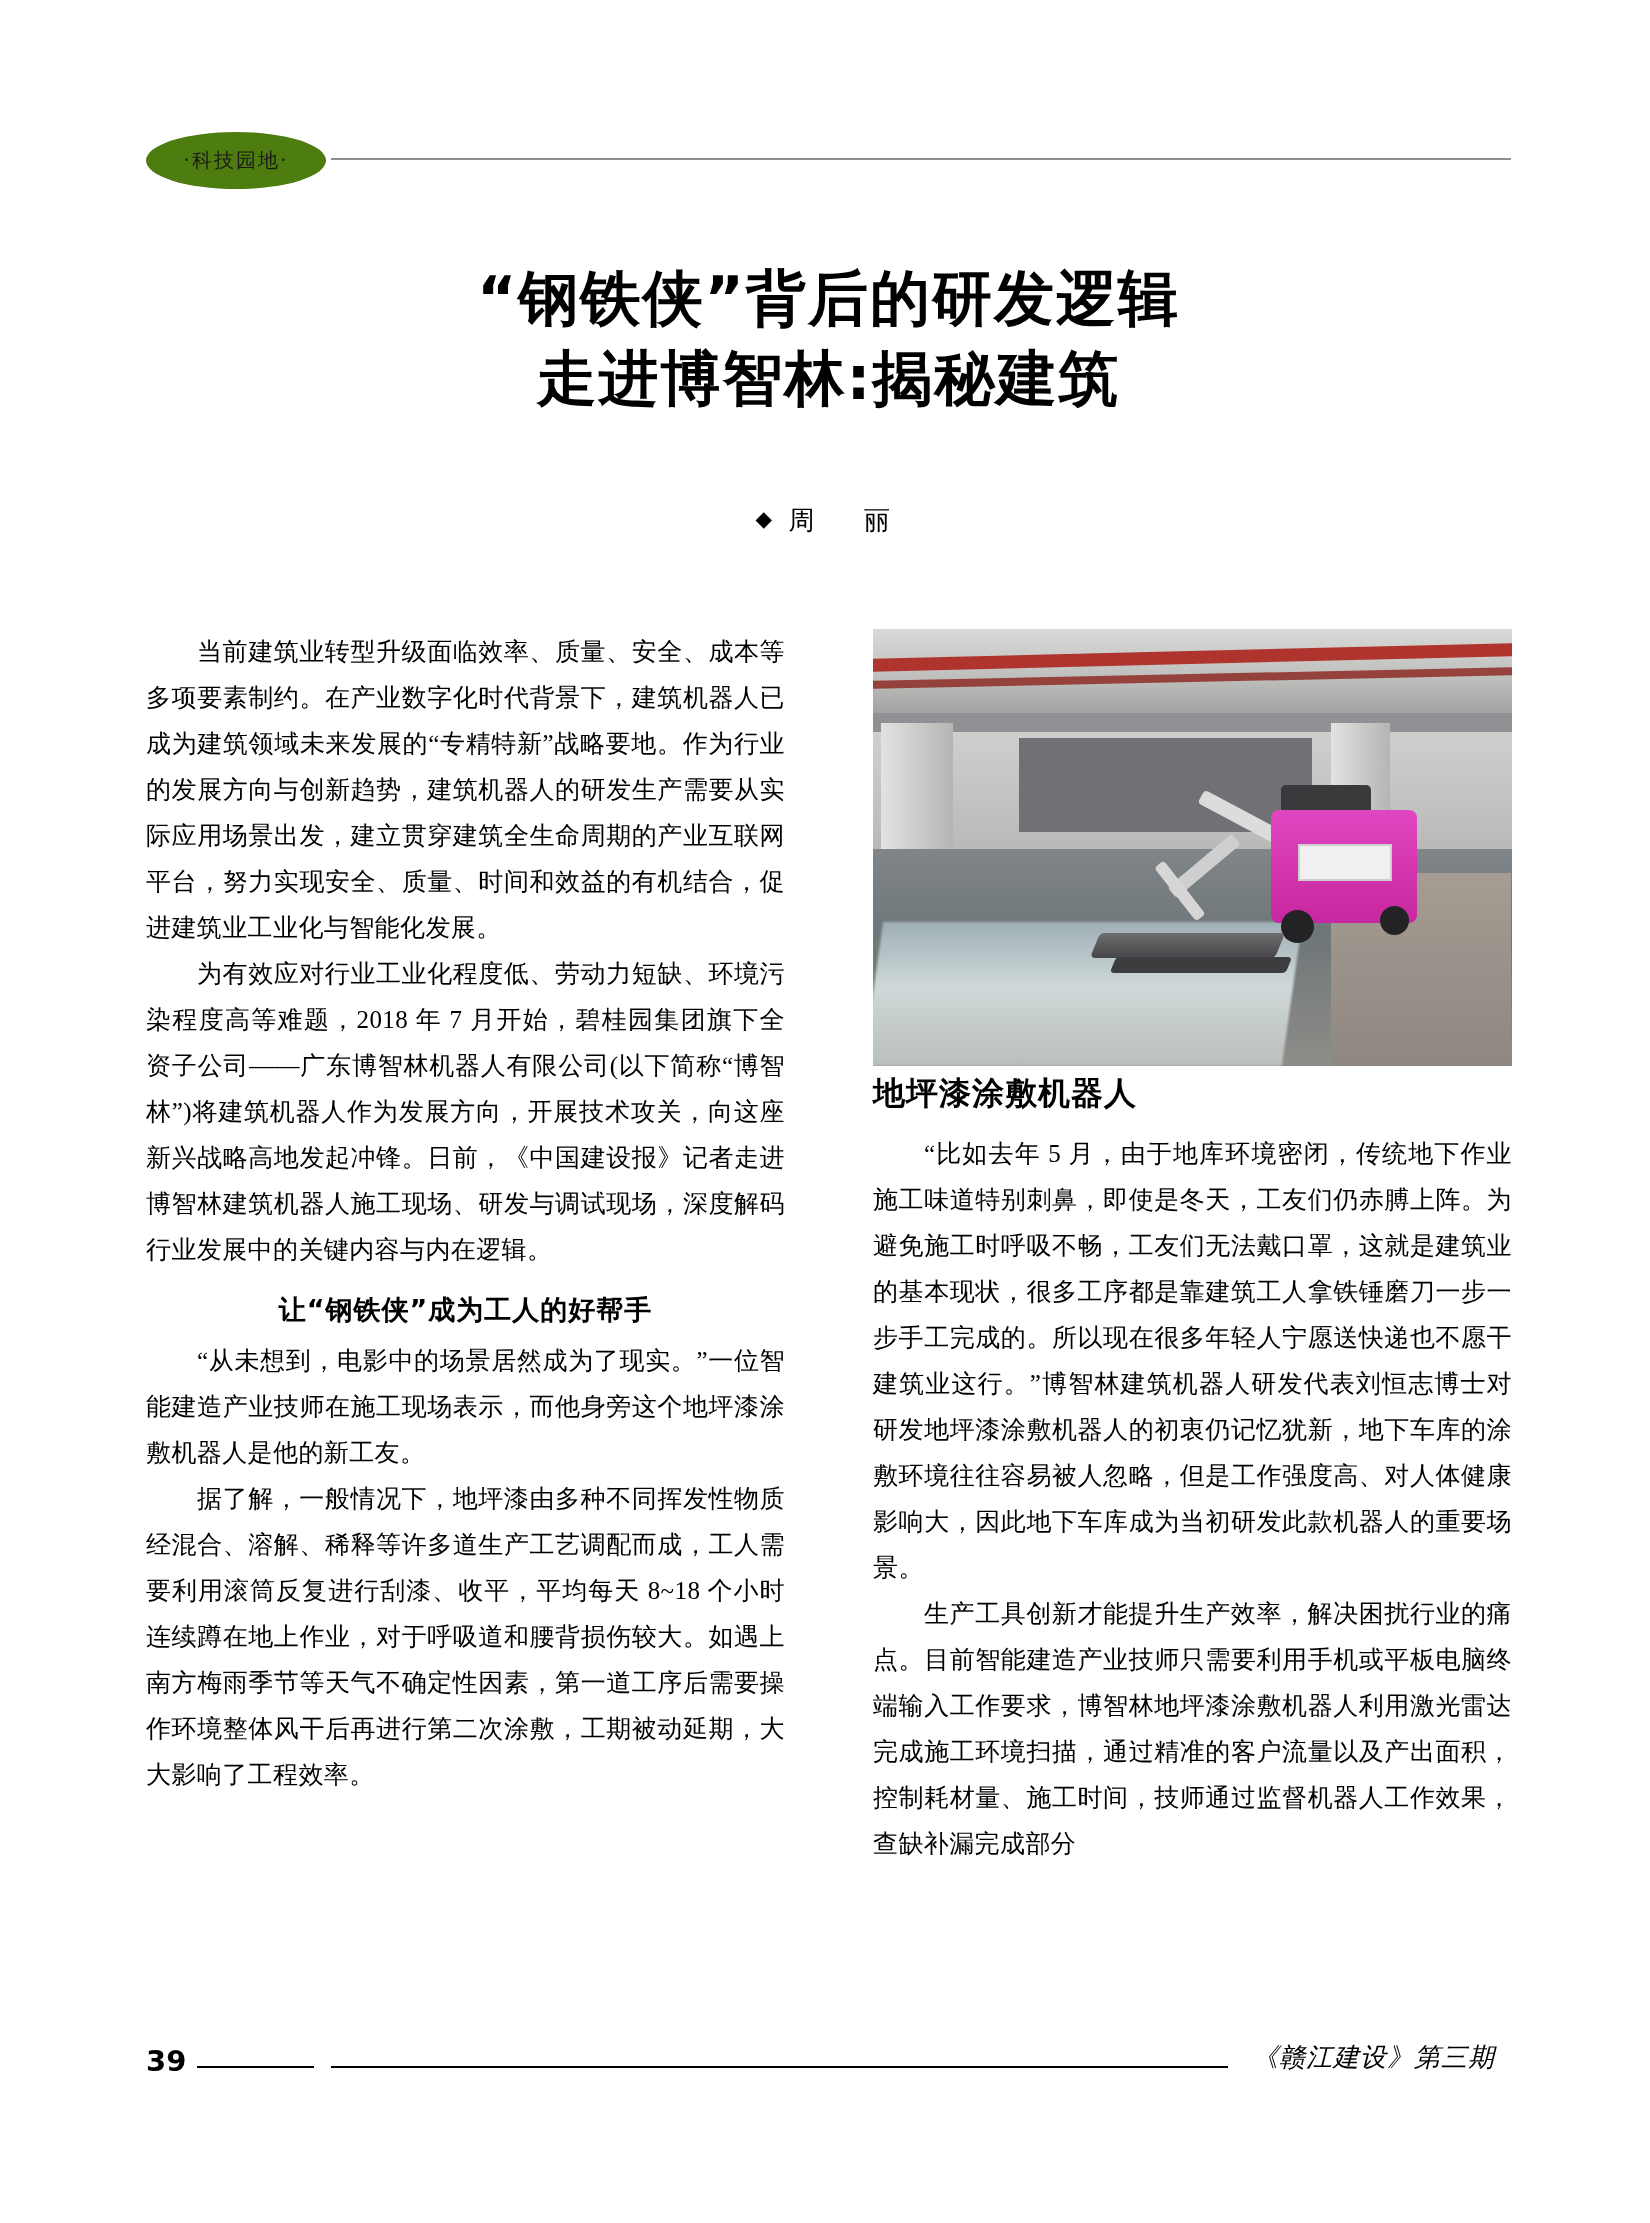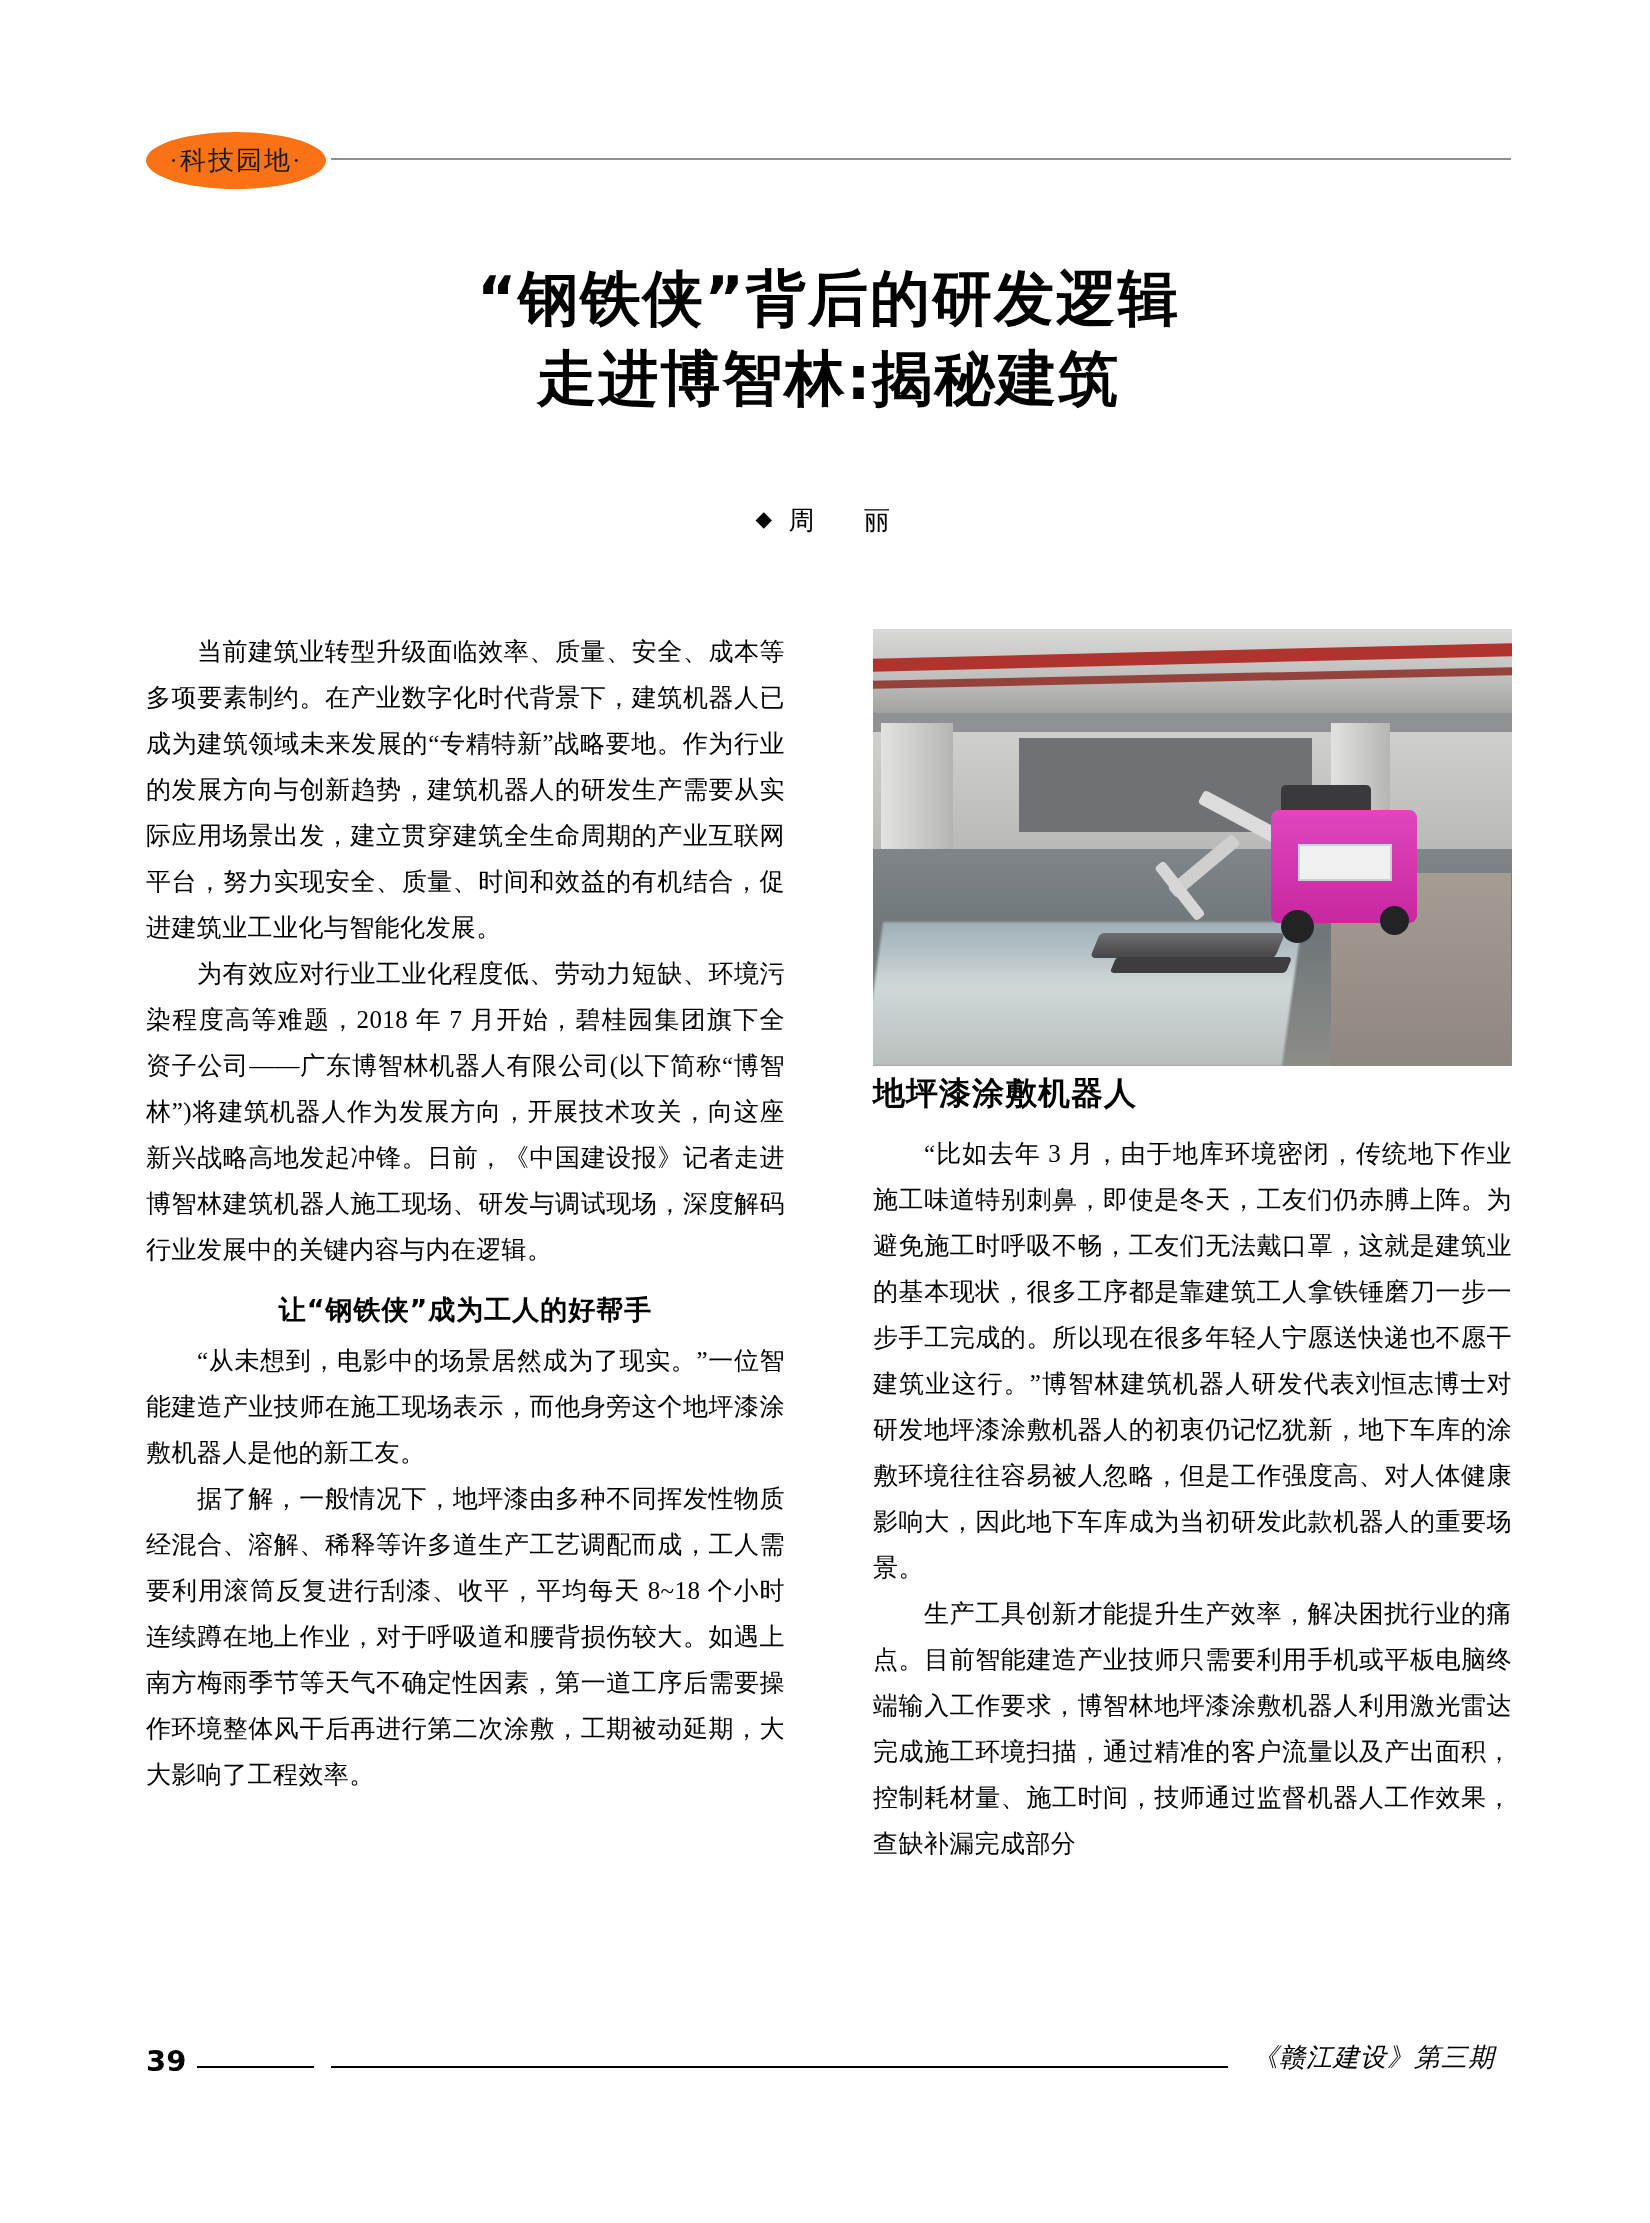--- a/index.html
+++ b/index.html
@@ -24,26 +24,26 @@
     width: 1365px;
     height: 59px;
   }
   .section-badge {
     position: absolute;
     left: 0;
     top: 0;
     width: 180px;
     height: 57px;
     border-radius: 50%;
-    background: #f97316;
+    background: #4d7c0f;
     display: flex;
     align-items: center;
     justify-content: center;
     font-family: "Liberation Serif", "DejaVu Serif", serif;
-    font-size: 26px;
+    font-size: 20px;
     letter-spacing: 2px;
     color: #1a1a1a;
   }
   .header-rule {
     position: absolute;
     left: 185px;
     top: 26px;
     right: 0;
     height: 2px;
     background: #8e8e8e;
@@ -319,21 +319,21 @@
         <div class="ph-robot-top"></div>
         <div class="ph-robot-body"></div>
         <div class="ph-robot-panel"></div>
         <div class="ph-robot-wheel1"></div>
         <div class="ph-robot-wheel2"></div>
         <div class="ph-roller"></div>
         <div class="ph-roller2"></div>
       </div>
       <figcaption class="figure-caption">地坪漆涂敷机器人</figcaption>
     </figure>
-    <p class="body-text">“比如去年 3 月，由于地库环境密闭，传统地下作业施工味道特别刺鼻，即使是冬天，工友们仍赤膊上阵。为避免施工时呼吸不畅，工友们无法戴口罩，这就是建筑业的基本现状，很多工序都是靠建筑工人拿铁锤磨刀一步一步手工完成的。所以现在很多年轻人宁愿送快递也不愿干建筑业这行。”博智林建筑机器人研发代表刘恒志博士对研发地坪漆涂敷机器人的初衷仍记忆犹新，地下车库的涂敷环境往往容易被人忽略，但是工作强度高、对人体健康影响大，因此地下车库成为当初研发此款机器人的重要场景。</p>
+    <p class="body-text">“比如去年 5 月，由于地库环境密闭，传统地下作业施工味道特别刺鼻，即使是冬天，工友们仍赤膊上阵。为避免施工时呼吸不畅，工友们无法戴口罩，这就是建筑业的基本现状，很多工序都是靠建筑工人拿铁锤磨刀一步一步手工完成的。所以现在很多年轻人宁愿送快递也不愿干建筑业这行。”博智林建筑机器人研发代表刘恒志博士对研发地坪漆涂敷机器人的初衷仍记忆犹新，地下车库的涂敷环境往往容易被人忽略，但是工作强度高、对人体健康影响大，因此地下车库成为当初研发此款机器人的重要场景。</p>
     <p class="body-text">生产工具创新才能提升生产效率，解决困扰行业的痛点。目前智能建造产业技师只需要利用手机或平板电脑终端输入工作要求，博智林地坪漆涂敷机器人利用激光雷达完成施工环境扫描，通过精准的客户流量以及产出面积，控制耗材量、施工时间，技师通过监督机器人工作效果，查缺补漏完成部分</p>
   </div>
 
 </div>
 
 <div class="footer">
   <div class="page-number">39</div>
   <div class="footer-rule-left"></div>
   <div class="footer-rule-right"></div>
   <div class="footer-source">《赣江建设》第三期</div>

